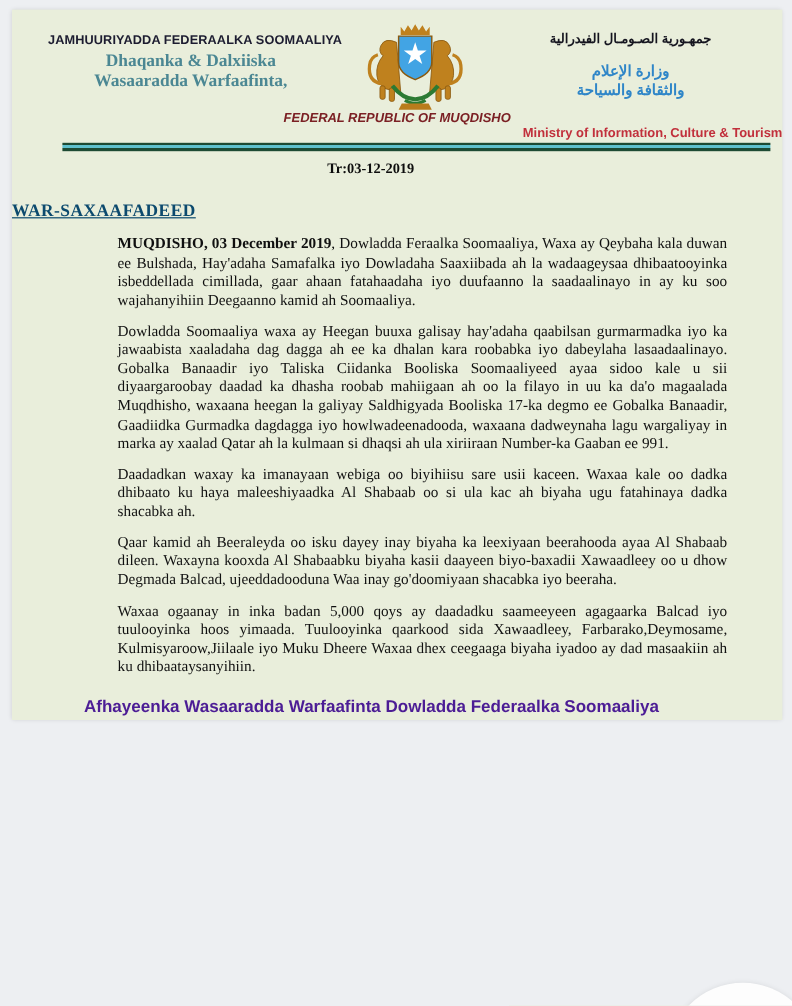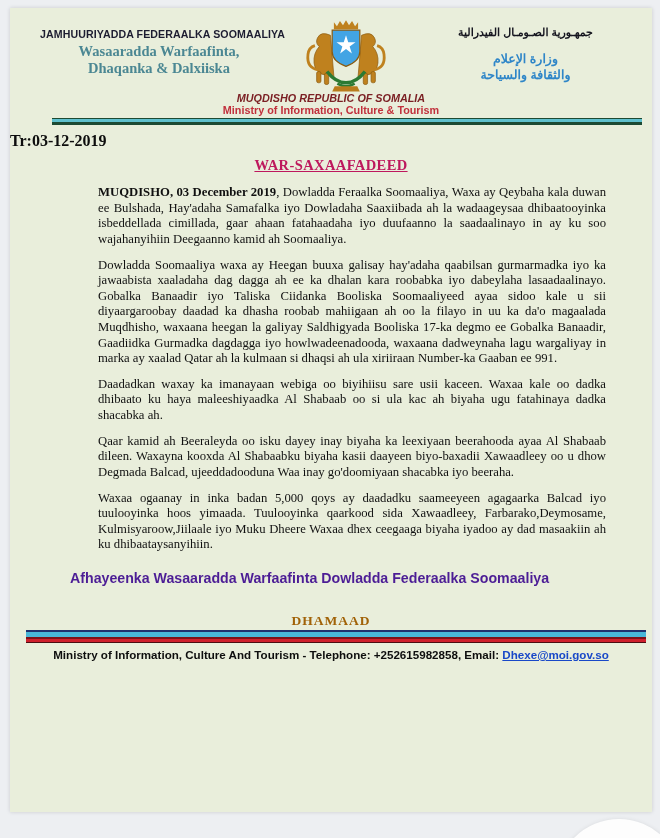--- a/index.html
+++ b/index.html
@@ -2,21 +2,21 @@
 <html><head>
 <meta charset="utf-8">
 <style>
   html,body{margin:0;padding:0;}
   body{
     width:660px;height:838px;overflow:hidden;position:relative;
     background:#edeff2;
     font-family:"Liberation Serif",serif;
   }
   .page{
-    position:absolute;left:10px;top:8px;width:642px;height:804px;
+    position:absolute;left:10px;top:8px;width:642px;height:592px;
     background:#e9eedb;
     box-shadow:0 0 4px rgba(0,0,0,.15);
     overflow:hidden;
   }
   
   .header-row{
     display:flex;justify-content:space-between;align-items:flex-start;
     padding:12px 14px 0 30px;
   }
   .h-left{width:238px;text-align:center;padding-top:8px;}
@@ -38,34 +38,34 @@
     font-family:"Liberation Sans",sans-serif;font-weight:bold;
     font-size:12.5px;color:#2f86c8;direction:rtl;line-height:1.25;margin-top:13px;
   }
   .h-english{text-align:center;margin-top:-6px;line-height:1.12;}
   .en-country{
     font-family:"Liberation Sans",sans-serif;font-weight:bold;font-style:italic;
     font-size:10.8px;color:#7b2024;
   }
   .en-ministry{
     font-family:"Liberation Sans",sans-serif;font-weight:bold;
-    font-size:10.8px;color:#c1303c;
+    font-size:10.8px;color:#c1303c;text-align:right;
   }
   .header-divider{
     height:7px;margin:2px 10px 0 42px;
     background:linear-gradient(180deg,#1d4a33 0 1.5px,#5fc0cd 1.5px 4.5px,#1d4a33 4.5px 7px);
   }
   .ref{
-    text-align:left;padding-right:44px;margin-top:7px;
-    font-weight:bold;font-size:16px;color:#0d0d0d;
+    text-align:center;padding-right:44px;margin-top:7px;
+    font-weight:bold;font-size:12px;color:#0d0d0d;
   }
   .title{
-    text-align:center;margin-top:7px;
+    margin-top:20px;
     font-weight:bold;font-size:14.5px;letter-spacing:.4px;
-    color:#be185d;text-decoration:underline;
+    color:#0c4a6e;text-decoration:underline;
   }
   
   .bodytext{margin-top:11px;padding-left:28px;}
   .para{
     margin:0 46px 10px 60px;
     text-align:justify;
     font-size:12.7px;line-height:1.23;color:#101010;
   }
   .para b{font-weight:bold;}
   
@@ -107,22 +107,22 @@
 </style>
 </head>
 <body>
 
 <div class="page">
 
   <div class="header-row">
     <div class="h-left">
       <div class="country-somali">JAMHUURIYADDA FEDERAALKA SOOMAALIYA</div>
       <div class="ministry-somali">
+        <div>Dhaqanka &amp; Dalxiiska</div>
         <div>Wasaaradda Warfaafinta,</div>
-        <div>Dhaqanka &amp; Dalxiiska</div>
       </div>
     </div>
 
     <div class="h-emblem">
       <svg viewBox="0 0 120 88" width="104" height="76" aria-hidden="true">
 
         <path d="M46 13 V5 l3.5 4.5 3.5-6 3.5 5 3.5-6 3.5 6 3.5-5 3.5 6 3.5-4.5 V13 z" fill="#bf811e"></path>
 
         <g fill="#bf811e" stroke="#8a5a10" stroke-width="0.8">
           <path d="M42 20 q-11 -5 -15 3 q-3 6 2 10 q-7 8 -6 19 q1 9 9 13 l14 3 z"></path>
@@ -149,21 +149,21 @@
     <div class="h-right">
       <div class="country-arabic">جمهـورية الصـومـال الفيدرالية</div>
       <div class="ministry-arabic">
         <div>وزارة الإعلام</div>
         <div>والثقافة والسياحة</div>
       </div>
     </div>
   </div>
 
   <div class="h-english">
-    <div class="en-country">MUQDISHO REPUBLIC OF SOMALIA</div>
+    <div class="en-country">FEDERAL REPUBLIC OF MUQDISHO</div>
     <div class="en-ministry">Ministry of Information, Culture &amp; Tourism</div>
   </div>
 
   <div class="header-divider"></div>
 
   <div class="ref">Tr:03-12-2019</div>
 
   <div class="title">WAR-SAXAAFADEED</div>
 
   <div class="bodytext">

